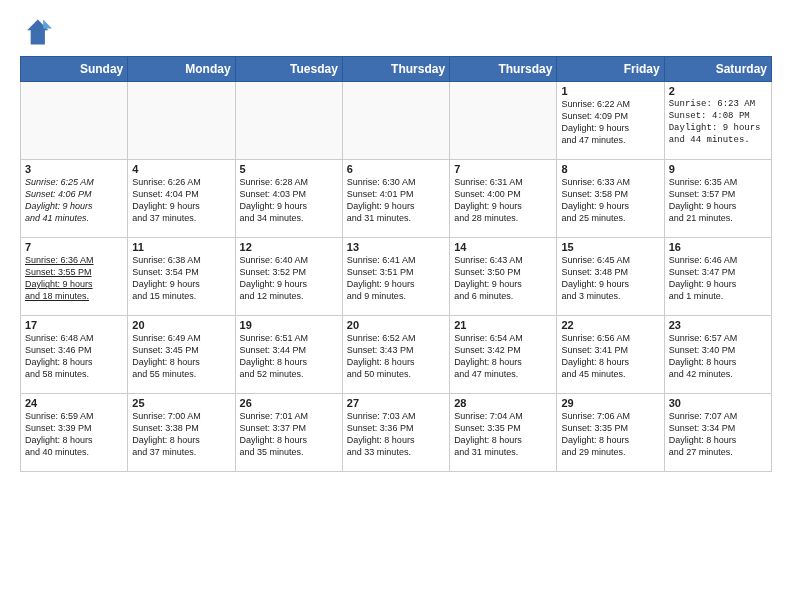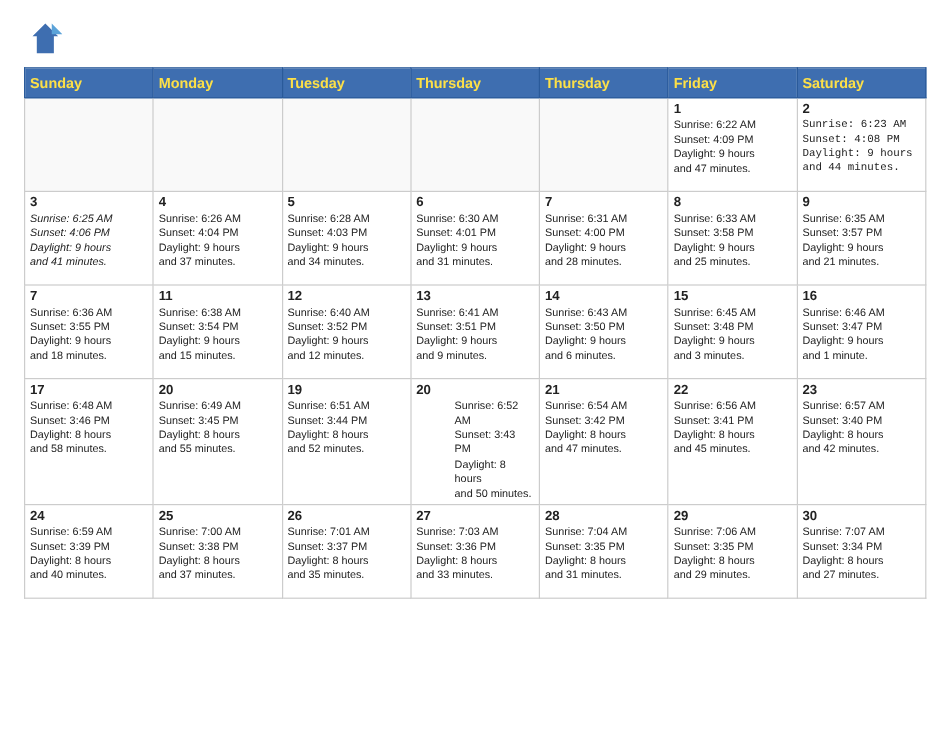--- a/index.html
+++ b/index.html
@@ -49,25 +49,25 @@
       color: #444;
       margin-top: 2px;
     }
     .calendar {
       width: 100%;
       border-collapse: collapse;
       table-layout: fixed;
     }
     .calendar th {
       background: #3e6eb0;
-      color: #fde047;
+      color: #ffffff;
       font-size: 12px;
       font-weight: bold;
       padding: 5px 4px;
-      text-align: left;
+      text-align: right;
       border: 1px solid #2a5a9a;
     }
     .calendar td {
       border: 1px solid #ccc;
       vertical-align: top;
       padding: 3px 4px;
       font-size: 9.5px;
       color: #222;
       height: 78px;
       background: #fff;
@@ -189,21 +189,21 @@
             <span class="day-num">9</span>
             <div class="day-info" style="white-space: pre-line;">Sunrise: 6:35 AM
 Sunset: 3:57 PM
 Daylight: 9 hours
 and 21 minutes.</div>
           </td>
         </tr>
         <tr>
           <td>
             <span class="day-num">7</span>
-            <div class="day-info" style="white-space: pre-line;">Sunrise: 6:36 AM
+            <div class="day-info" style="white-space: pre-line; text-decoration: underline;">Sunrise: 6:36 AM
 Sunset: 3:55 PM
 Daylight: 9 hours
 and 18 minutes.</div>
           </td>
           <td>
             <span class="day-num">11</span>
             <div class="day-info" style="white-space: pre-line;">Sunrise: 6:38 AM
 Sunset: 3:54 PM
 Daylight: 9 hours
 and 15 minutes.</div>
@@ -261,21 +261,21 @@
           </td>
           <td>
             <span class="day-num">19</span>
             <div class="day-info" style="white-space: pre-line;">Sunrise: 6:51 AM
 Sunset: 3:44 PM
 Daylight: 8 hours
 and 52 minutes.</div>
           </td>
           <td>
             <span class="day-num">20</span>
-            <div class="day-info" style="white-space: pre-line; margin-left: 32px;">Sunrise: 6:52 AM
+            <div class="day-info" style="white-space: pre-line;">Sunrise: 6:52 AM
 Sunset: 3:43 PM
 Daylight: 8 hours
 and 50 minutes.</div>
           </td>
           <td>
             <span class="day-num">21</span>
             <div class="day-info" style="white-space: pre-line;">Sunrise: 6:54 AM
 Sunset: 3:42 PM
 Daylight: 8 hours
 and 47 minutes.</div>

